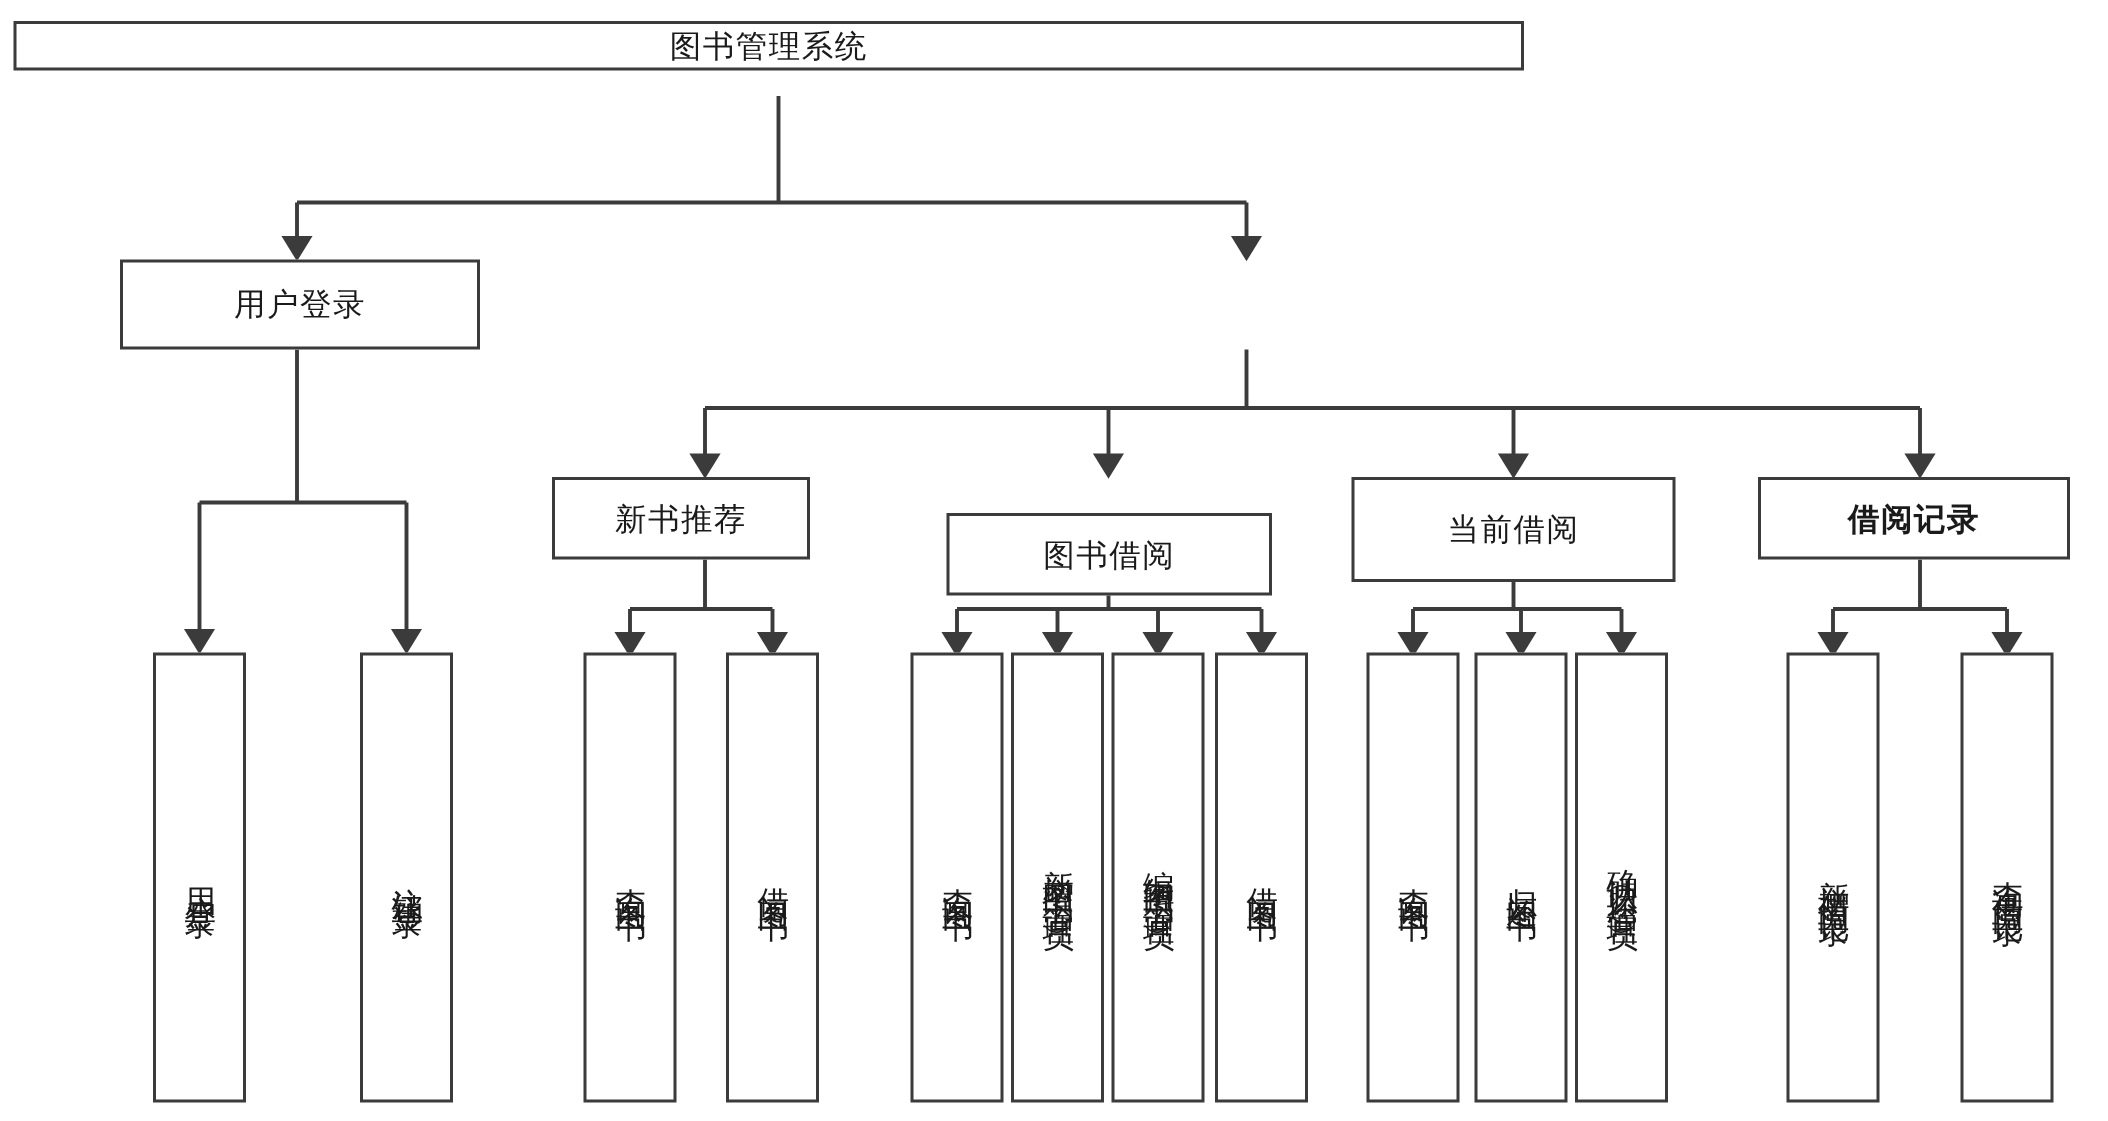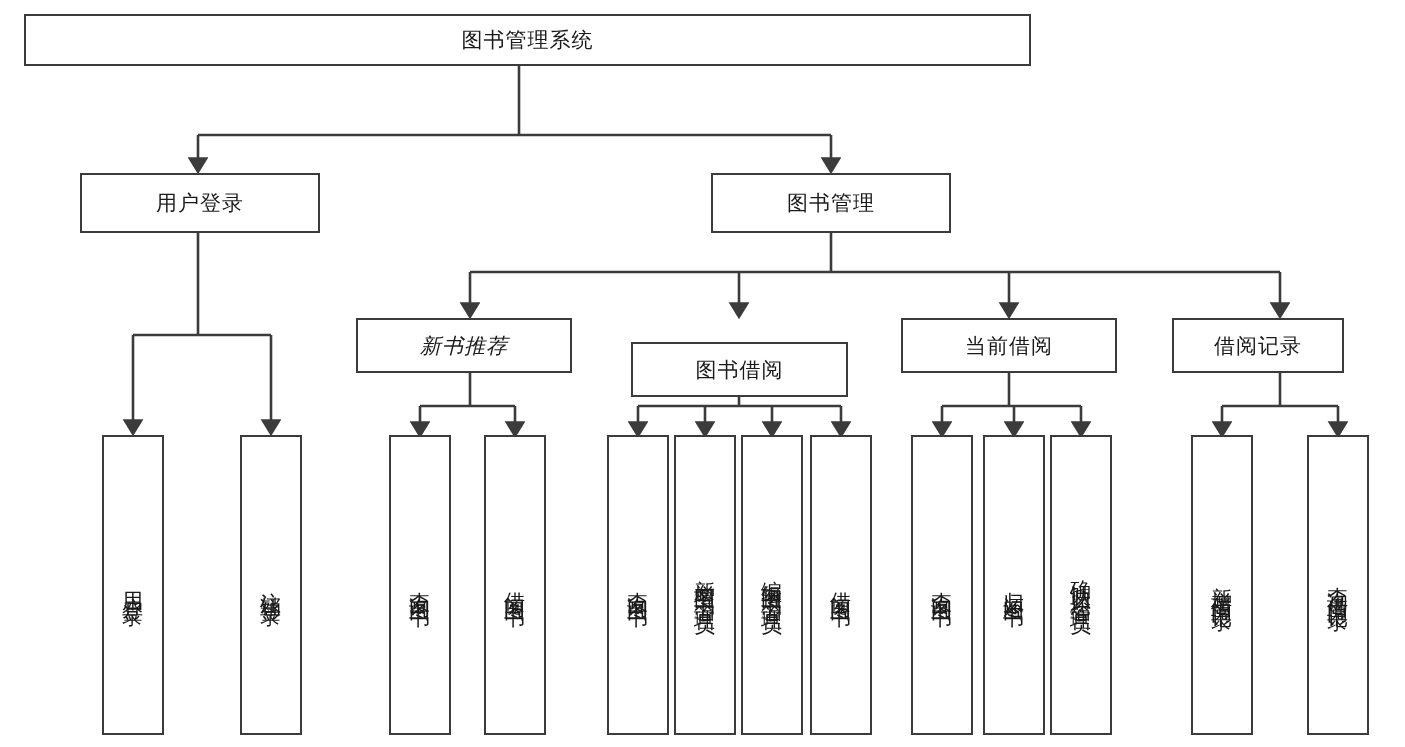--- a/index.html
+++ b/index.html
@@ -119,41 +119,38 @@
     </g>
 
     <g stroke="#3b3b3b" stroke-width="2.6" fill="none">
       <path d="M1280,373 L1280,406"></path>
       <path d="M1222,406 L1338,406"></path>
       <path d="M1222,406 L1222,427" marker-end="url(#arrow)"></path>
       <path d="M1338,406 L1338,427" marker-end="url(#arrow)"></path>
     </g>
   </svg>
 
-  <div class="node-box horiz" style="left:24px; top:14px; width:1007px; height:52px;text-align:right;">
+  <div class="node-box horiz" style="left:9px; top:14px; width:1007px; height:33px;text-align:right;">
     <span>图书管理系统</span>
   </div>
 
   <div class="node-box horiz" style="left:80px; top:173px; width:240px; height:60px;">
     <span>用户登录</span>
   </div>
-  <div class="node-box horiz" style="left:711px; top:173px; width:240px; height:60px;">
-    <span>图书管理</span>
-  </div>
 
-  <div class="node-box horiz" style="left:356px; top:318px; width:216px; height:55px;font-style:italic;">
+  <div class="node-box horiz" style="left:368px; top:318px; width:172px; height:55px;">
     <span>新书推荐</span>
   </div>
   <div class="node-box horiz" style="left:631px; top:318px; width:217px; height:55px;margin-top:24px;">
     <span>图书借阅</span>
   </div>
-  <div class="node-box horiz" style="left:901px; top:318px; width:216px; height:55px;">
+  <div class="node-box horiz" style="left:901px; top:318px; width:216px; height:70px;">
     <span>当前借阅</span>
   </div>
-  <div class="node-box horiz" style="left:1172px; top:318px; width:172px; height:55px;">
+  <div class="node-box horiz" style="left:1172px; top:318px; width:208px; height:55px;font-weight:bold;">
     <span>借阅记录</span>
   </div>
 
   <div class="node-box vert" style="left:102px; top:435px; width:62px; height:300px;">
     <span class="vert-label">用户登录</span>
   </div>
   <div class="node-box vert" style="left:240px; top:435px; width:62px; height:300px;">
     <span class="vert-label">注销登录</span>
   </div>
 

